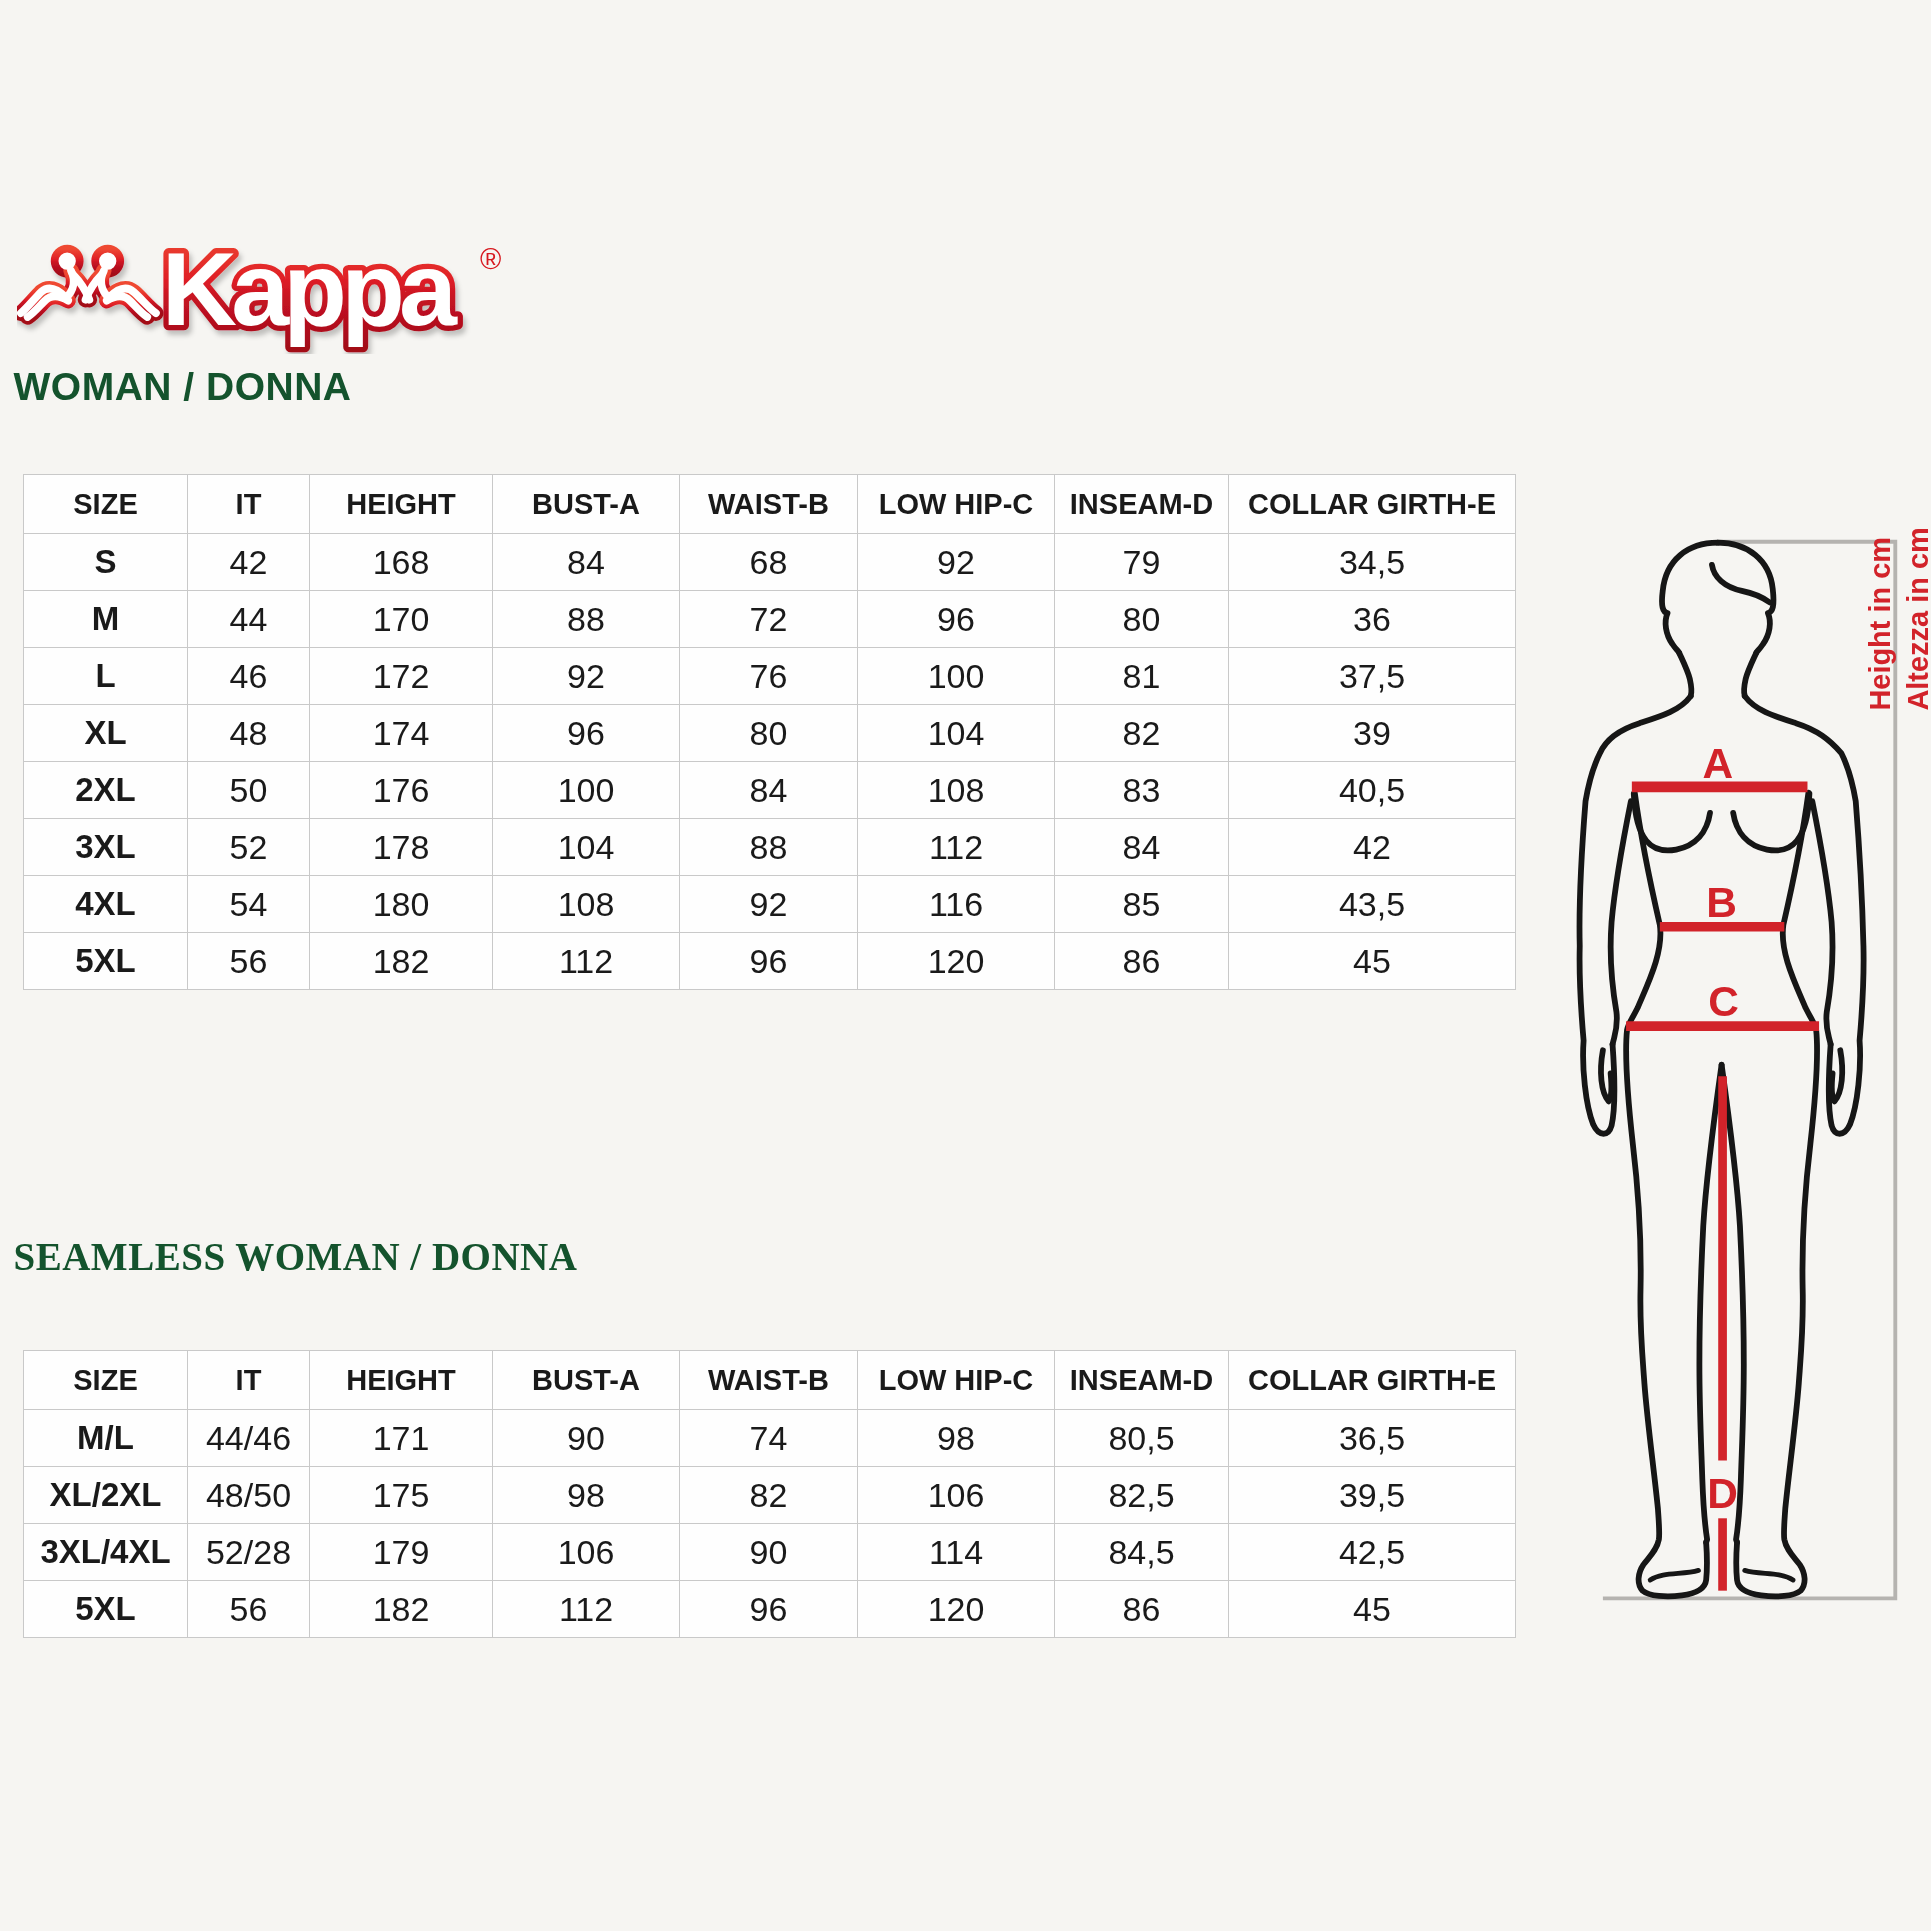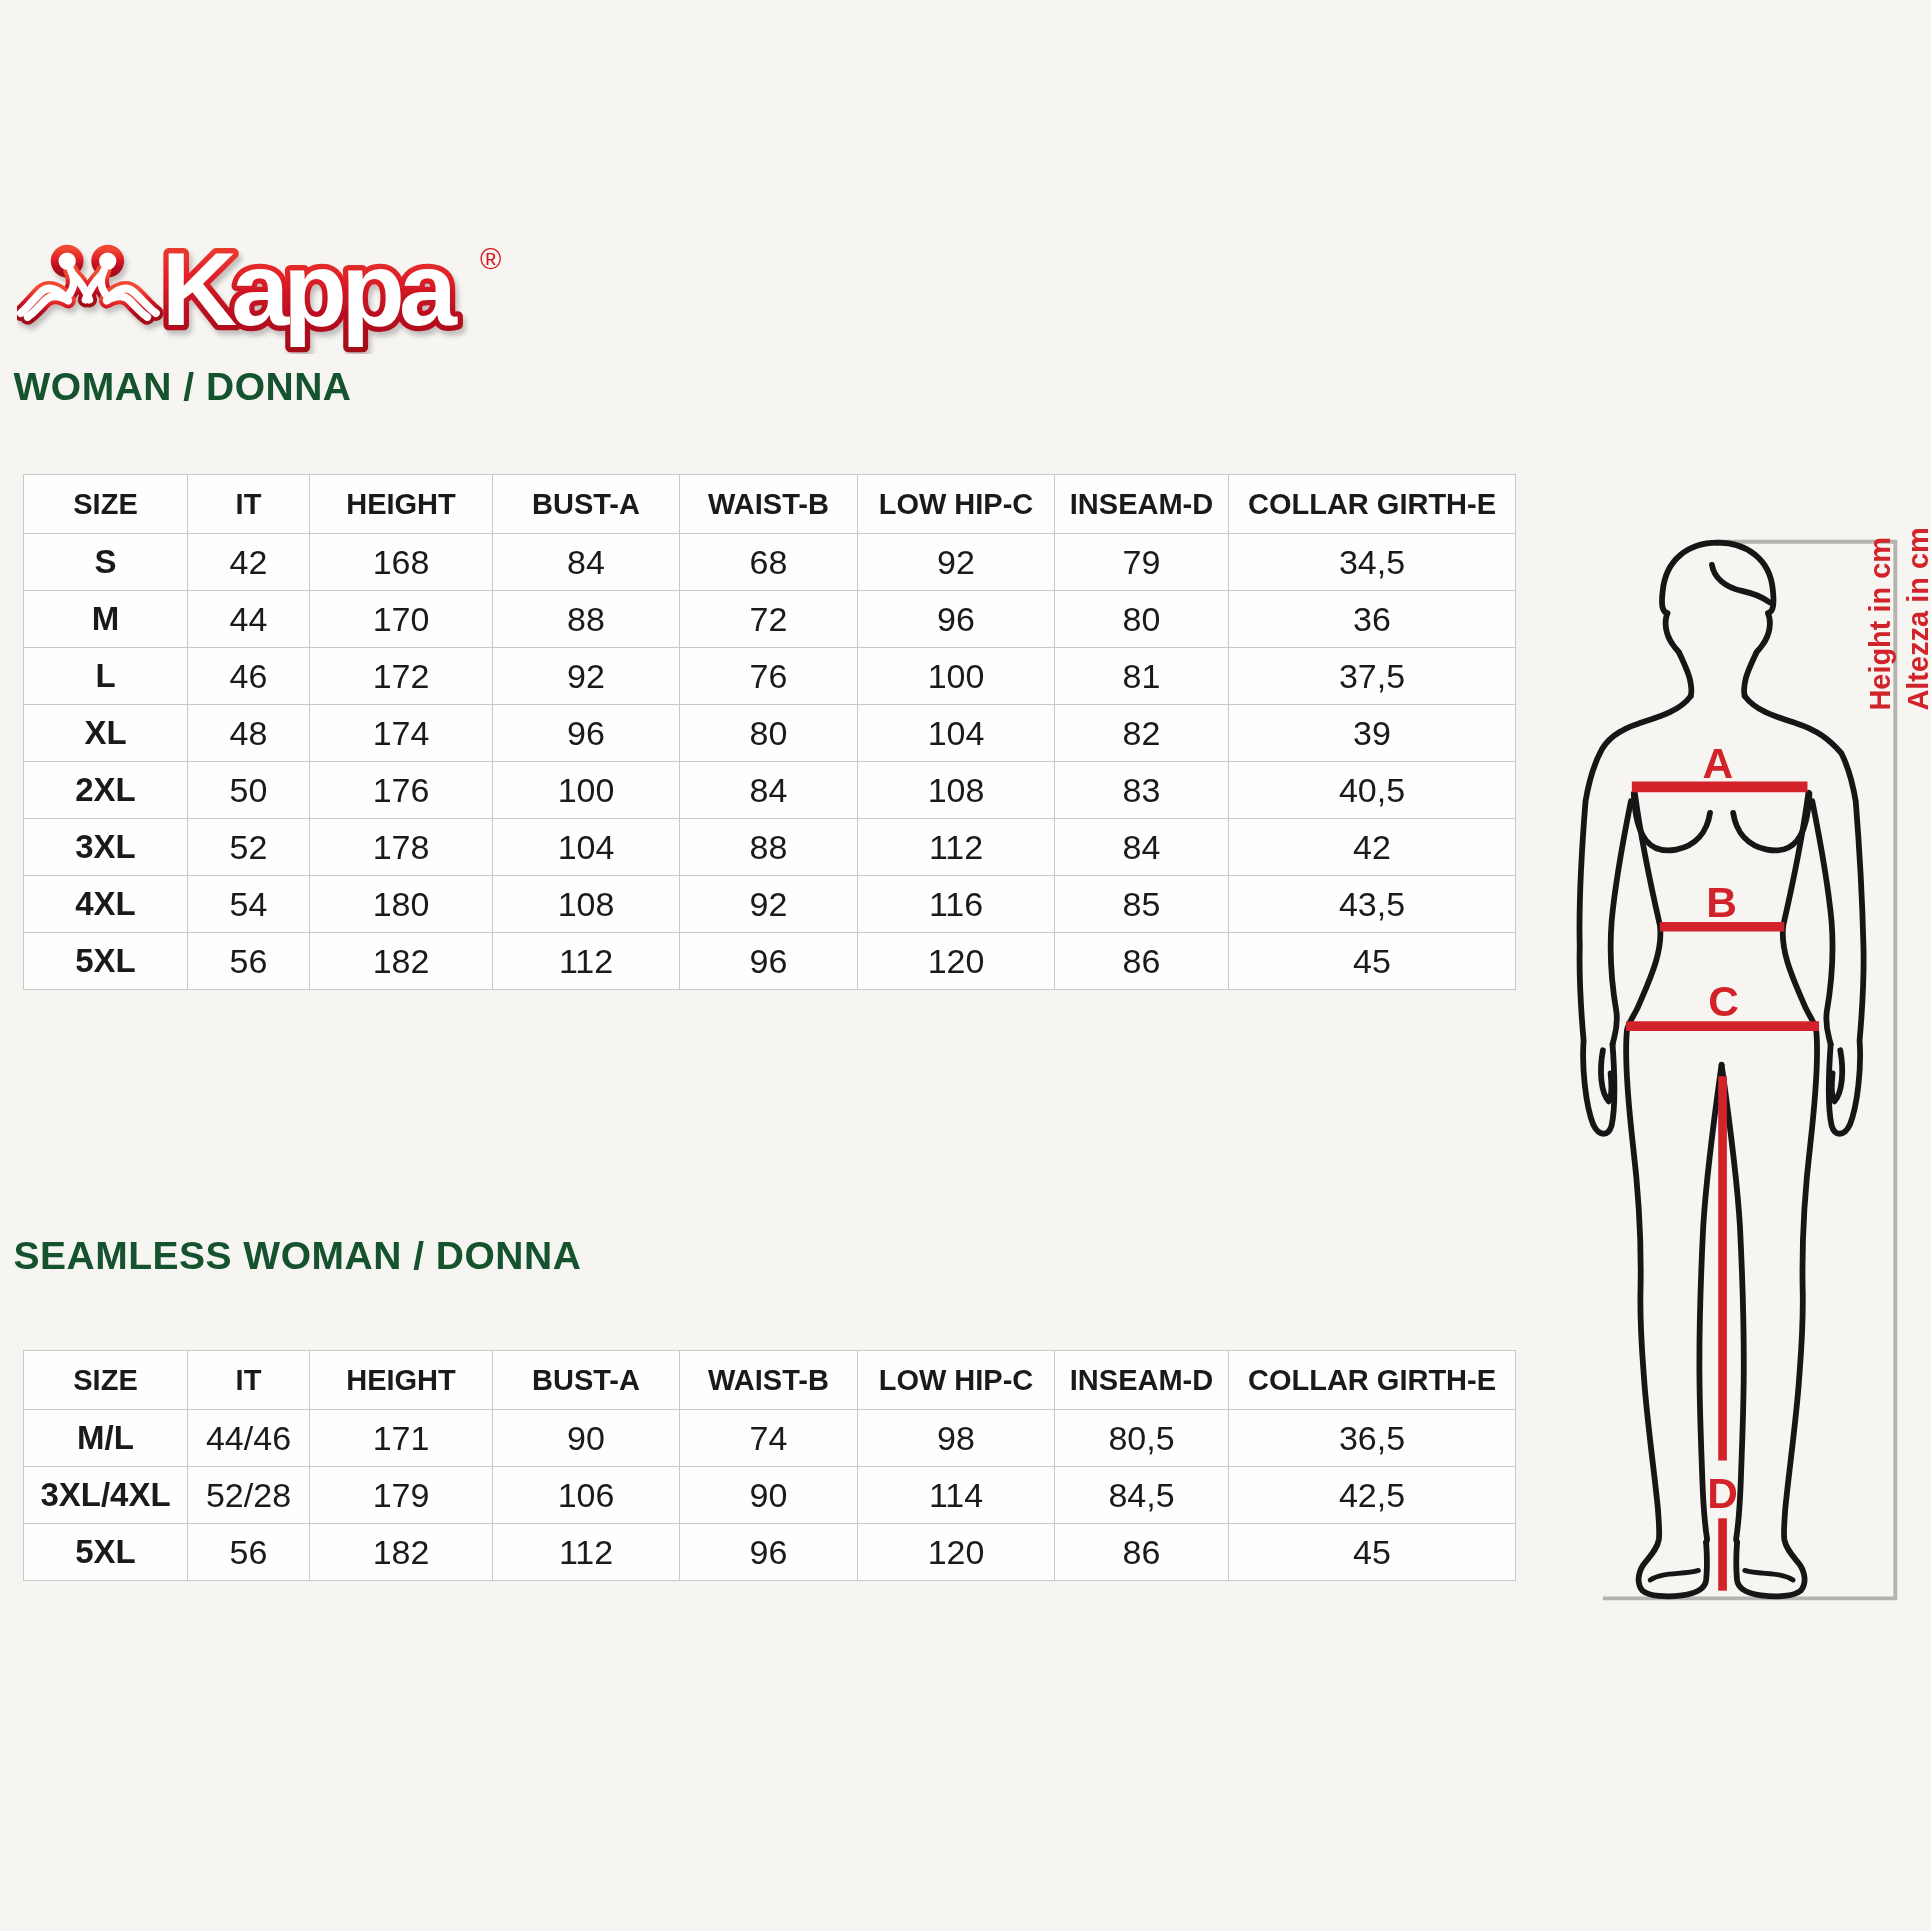--- a/index.html
+++ b/index.html
@@ -14,21 +14,21 @@
   .section-title {
     position:absolute;
     left:13.5px;
     font-size:39px;
     font-weight:bold;
     color:#14532d;
     letter-spacing:0.5px;
     white-space:nowrap;
   }
   #woman-title { top:365px; }
-  #seamless-title { top:1234px; }
+  #seamless-title { top:1234px;font-family:Liberation Serif, serif; }
 
   .size-table {
     position:absolute;
     border-collapse:collapse;
     table-layout:fixed;
     width:1492px;
     margin-top:20px;
   }
   .size-table th, .size-table td {
     border:1.9px solid #c9c9c9;
@@ -241,20 +241,30 @@
           <td class="size-col">M/L</td>
           <td>44/46</td>
           <td>171</td>
           <td>90</td>
           <td>74</td>
           <td>98</td>
           <td>80,5</td>
           <td>36,5</td>
         </tr>
         <tr>
+          <td class="size-col">XL/2XL</td>
+          <td>48/50</td>
+          <td>175</td>
+          <td>98</td>
+          <td>82</td>
+          <td>106</td>
+          <td>82,5</td>
+          <td>39,5</td>
+        </tr>
+        <tr>
           <td class="size-col">3XL/4XL</td>
           <td>52/28</td>
           <td>179</td>
           <td>106</td>
           <td>90</td>
           <td>114</td>
           <td>84,5</td>
           <td>42,5</td>
         </tr>
         <tr>

